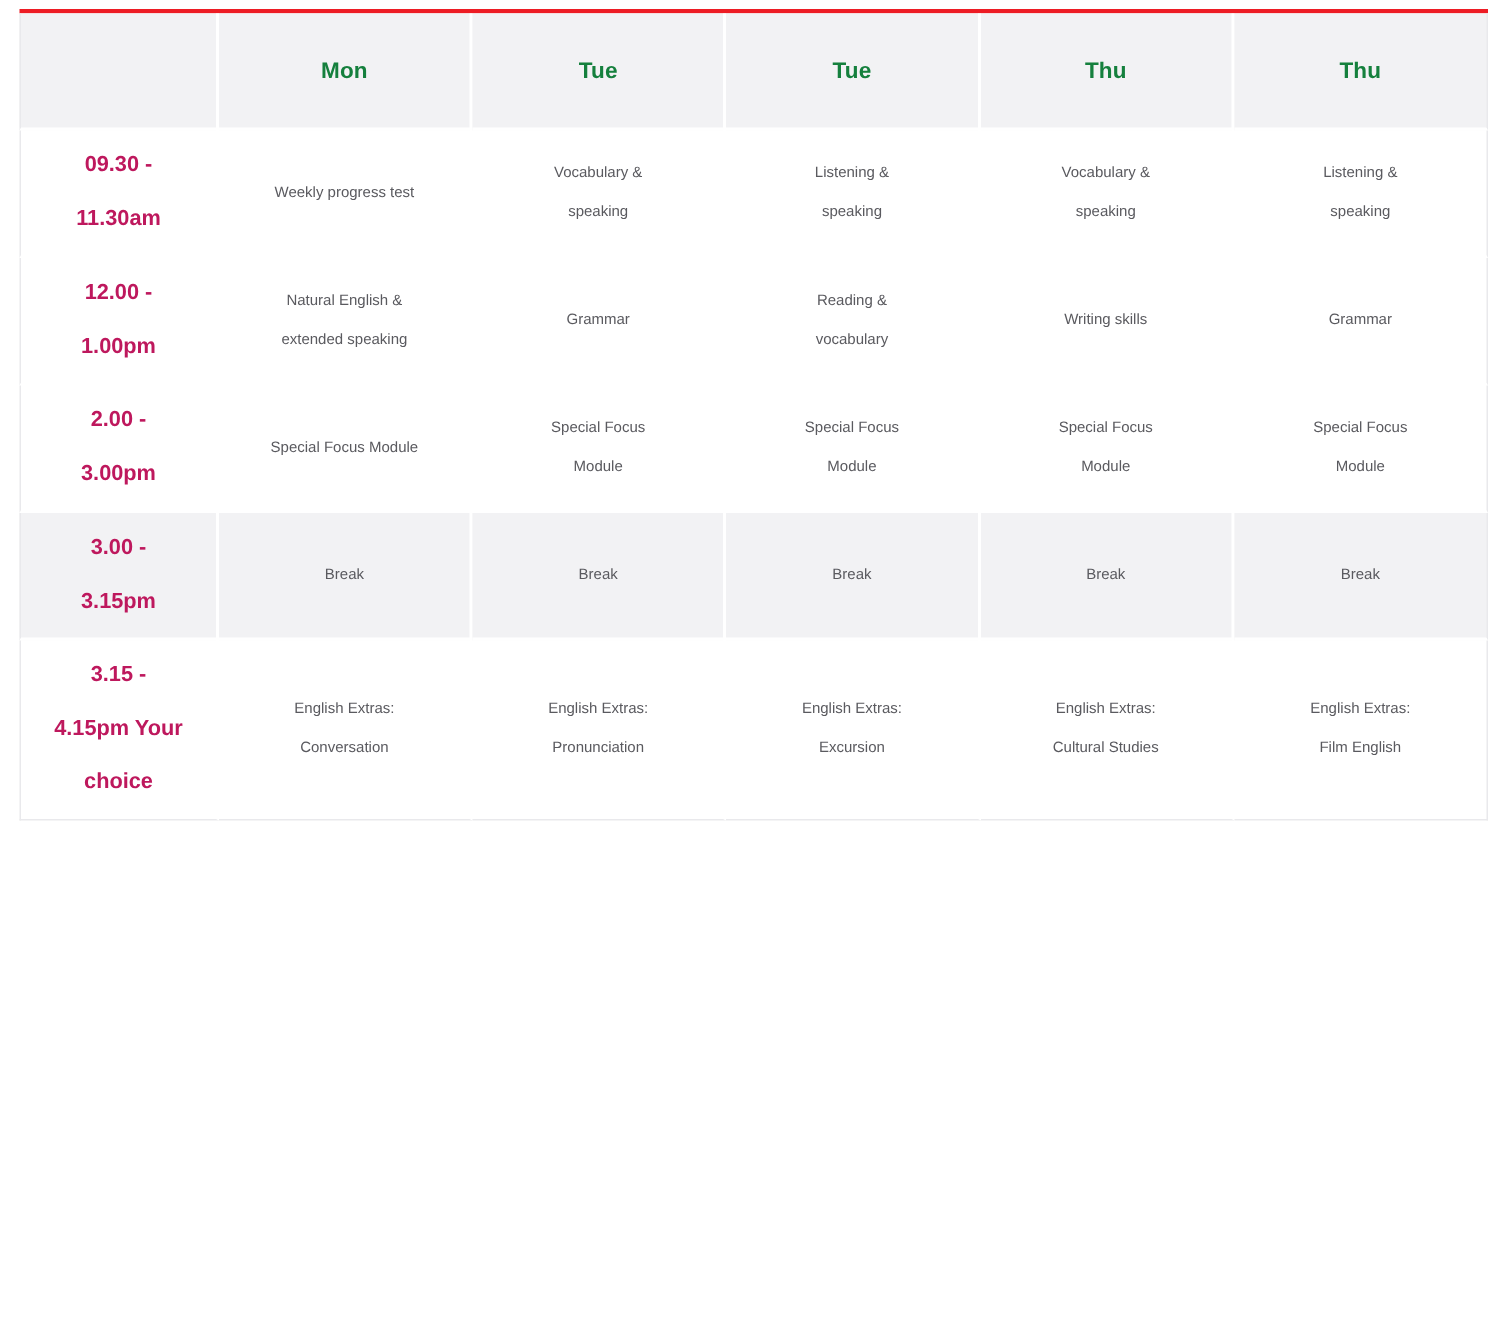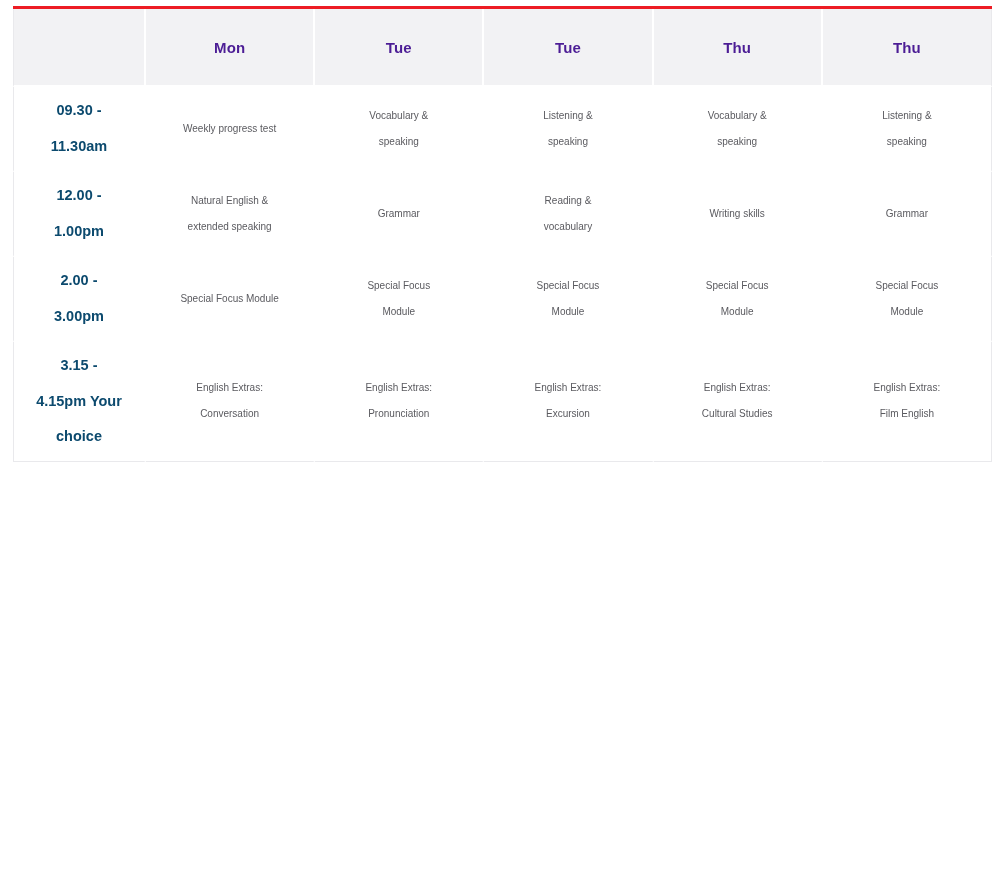--- a/index.html
+++ b/index.html
@@ -50,35 +50,35 @@
     text-align: center;
     vertical-align: middle;
     padding: 6px 8px;
   }
 
   table.timetable thead th {
     background: #f2f2f4;
     height: 78px;
     font-size: 15px;
     font-weight: bold;
-    color: #4c1d95;
+    color: #15803d;
     letter-spacing: 0.1px;
   }
   table.timetable thead th.corner {
     background: #f2f2f4;
   }
 
   
   tr.row-white  > td { background: #ffffff; }
   tr.row-grey   > td { background: #f2f2f4; }
 
   td.time-cell {
     font-size: 14.5px;
     font-weight: bold;
-    color: #0c4a6e;
+    color: #be185d;
     line-height: 2.45;
   }
   td.subject-cell {
     font-size: 10px;
     font-weight: normal;
     color: #5a5a5f;
     line-height: 2.6;
   }
 
   
@@ -181,20 +181,41 @@
             </td>
             <td class="subject-cell">
               <span class="cell-line">Special Focus</span>
               <span class="cell-line">Module</span>
             </td>
             <td class="subject-cell">
               <span class="cell-line">Special Focus</span>
               <span class="cell-line">Module</span>
             </td>
           </tr>
+          <tr class="row-grey">
+            <td class="time-cell">
+              <span class="cell-line">3.00 -</span>
+              <span class="cell-line">3.15pm</span>
+            </td>
+            <td class="subject-cell">
+              <span class="cell-line">Break</span>
+            </td>
+            <td class="subject-cell">
+              <span class="cell-line">Break</span>
+            </td>
+            <td class="subject-cell">
+              <span class="cell-line">Break</span>
+            </td>
+            <td class="subject-cell">
+              <span class="cell-line">Break</span>
+            </td>
+            <td class="subject-cell">
+              <span class="cell-line">Break</span>
+            </td>
+          </tr>
           <tr class="row-white">
             <td class="time-cell">
               <span class="cell-line">3.15 -</span>
               <span class="cell-line">4.15pm Your</span>
               <span class="cell-line">choice</span>
             </td>
             <td class="subject-cell">
               <span class="cell-line">English Extras:</span>
               <span class="cell-line">Conversation</span>
             </td>

